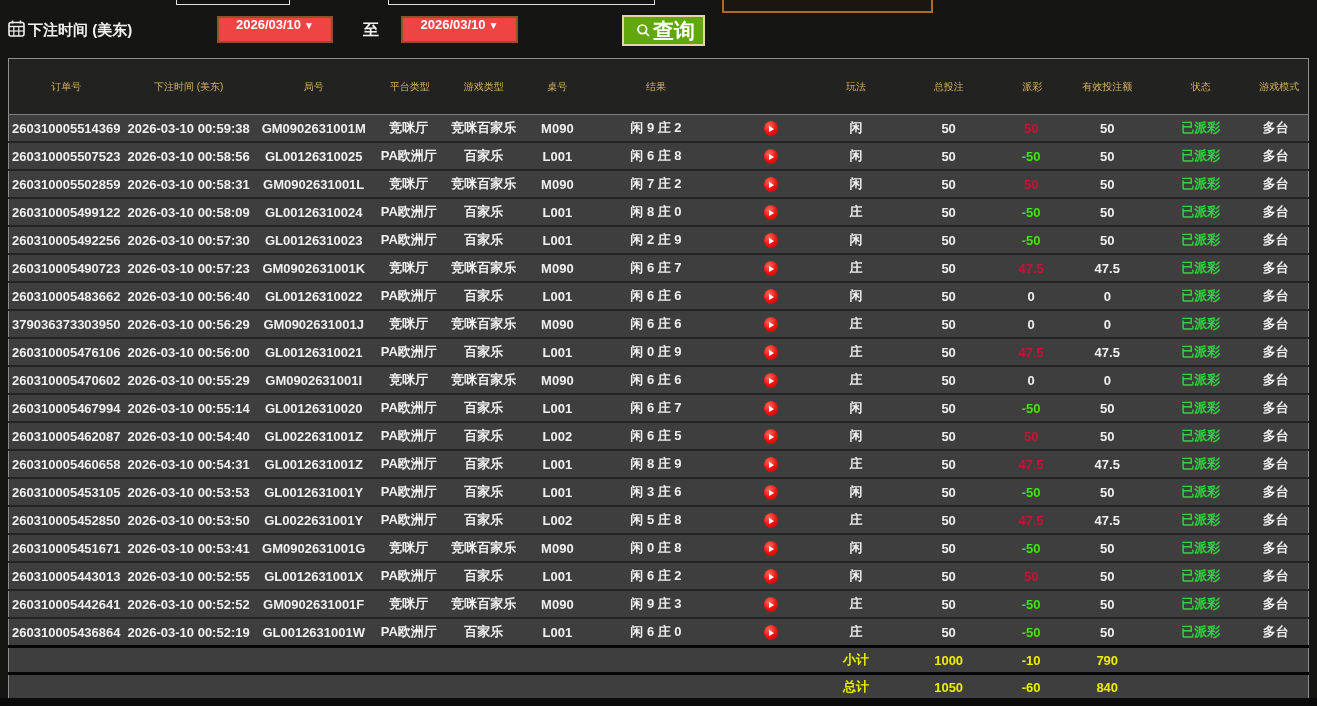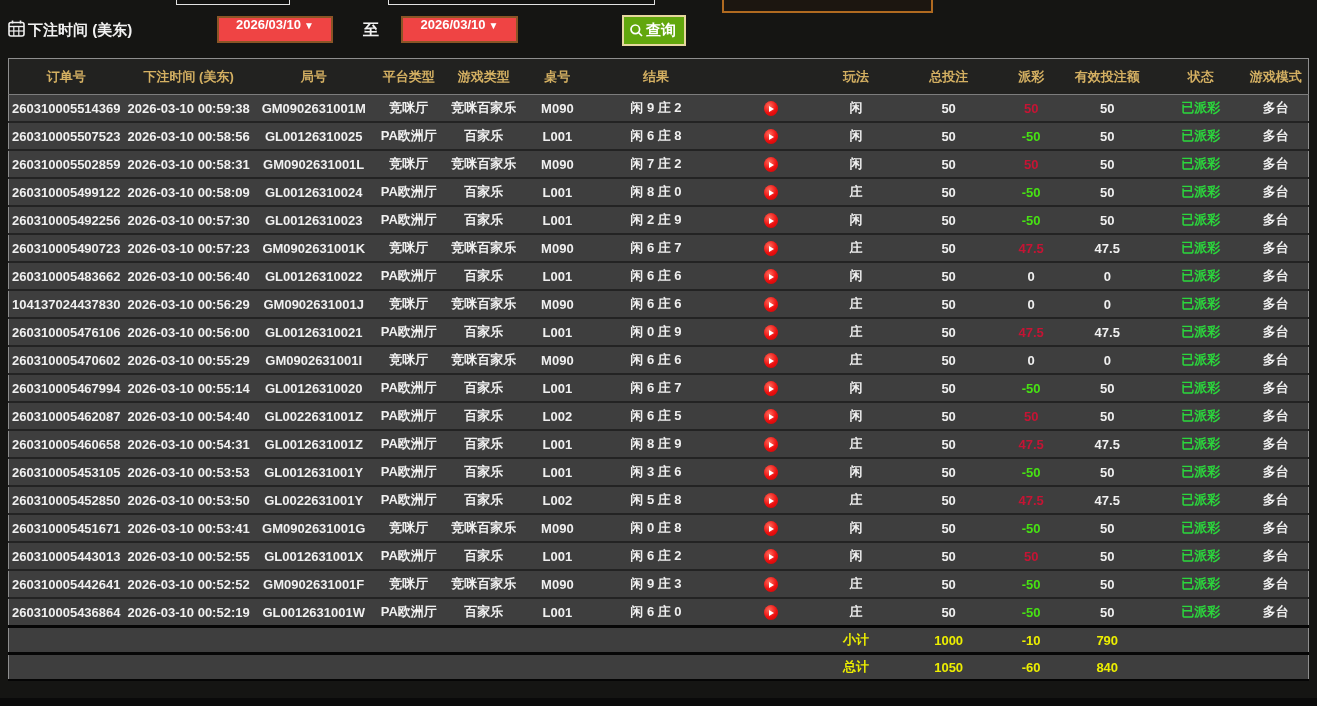--- a/index.html
+++ b/index.html
@@ -28,34 +28,34 @@
     background:#ef4444;border:2px solid #8a5526;color:#fff;
     font-weight:bold;font-size:13px;text-align:center;line-height:14px;
     cursor:pointer;white-space:nowrap;
   }
   #dateFrom{left:217px;width:116px;}
   #dateTo{left:401px;width:117px;}
   .date-select .dd{font-size:10px;margin-left:3px;}
   .query-btn{
     position:absolute;left:622px;top:15px;height:31px;box-sizing:border-box;
     background:#62a70d;border:2px solid #e6d79e;color:#fff;
-    font-weight:bold;font-size:15px;padding:0 8px 0 5px;
+    font-weight:bold;font-size:21px;padding:0 8px 0 12px;
     display:flex;align-items:center;gap:2px;cursor:pointer;
   }
   .query-btn svg{display:block;}
 
   
   .grid-wrap{position:absolute;left:8px;top:58px;width:1301px;}
   table.grid{
     width:1301px;border-collapse:collapse;table-layout:fixed;
     border:1px solid #8e8e8e;border-bottom:2px solid #050505;
   }
   .grid th{
-    background:#222220;color:#d4b062;font-weight:bold;font-size:13px;
-    height:23px;padding:6px;text-align:center;border-bottom:1px solid #7d7d7d;
+    background:#222220;color:#d4b062;font-weight:normal;font-size:10px;
+    height:23px;padding:16px;text-align:center;border-bottom:1px solid #7d7d7d;
     white-space:nowrap;overflow:hidden;
   }
   .grid td{
     background:#3e3e3e;color:#f0f0f0;font-weight:bold;font-size:13px;
     height:26px;padding:0;text-align:center;border-bottom:2px solid #232323;
     white-space:nowrap;overflow:hidden;
   }
   .grid td.payout.pos{color:#c51434;}
   .grid td.payout.neg{color:#47e113;}
   .grid td.payout.zero{color:#f0f0f0;}
@@ -262,21 +262,21 @@
     <td><span class="play-btn"><span class="tri"></span></span></td>
     <td>闲</td>
     <td>50</td>
     <td class="payout zero">0</td>
     <td>0</td>
     <td class="status">已派彩</td>
     <td>多台</td>
   </tr>
 
   <tr class="data-row">
-    <td>104137024437830</td>
+    <td>379036373303950</td>
     <td>2026-03-10 00:56:29</td>
     <td>GM0902631001J</td>
     <td>竞咪厅</td>
     <td>竞咪百家乐</td>
     <td>M090</td>
     <td>闲 6 庄 6</td>
     <td><span class="play-btn"><span class="tri"></span></span></td>
     <td>庄</td>
     <td>50</td>
     <td class="payout zero">0</td>

